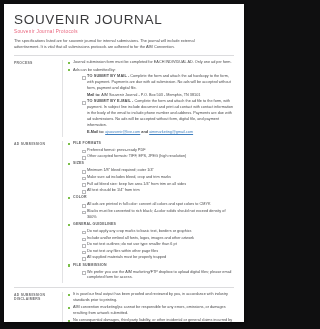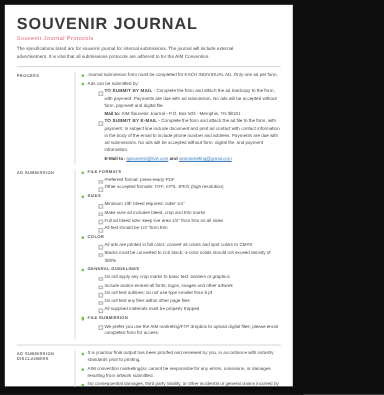--- a/index.html
+++ b/index.html
@@ -26,21 +26,21 @@
     overflow: hidden;
     box-sizing: border-box;
     padding: 9px 10px 6px 10px;
   }
 
   
   .doc-title {
     font-size: 13.5px;
     letter-spacing: 0.7px;
     color: #3a3a3c;
-    font-weight: 700;
+    font-weight: 400;
     line-height: 1.05;
     margin: 0 0 1.5px 0;
     white-space: nowrap;
   }
   .doc-subtitle {
     font-size: 4.6px;
     letter-spacing: 0.35px;
     color: #e8607a;
     margin: 0 0 4px 0;
     font-weight: 400;

